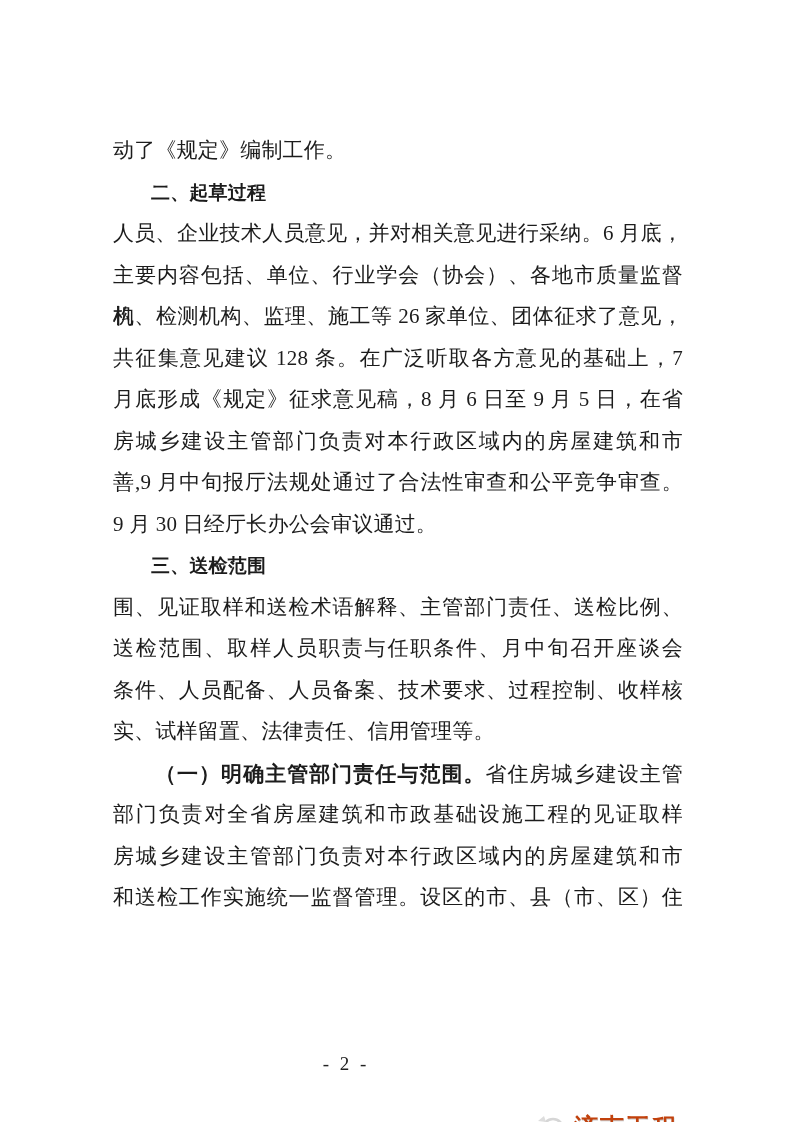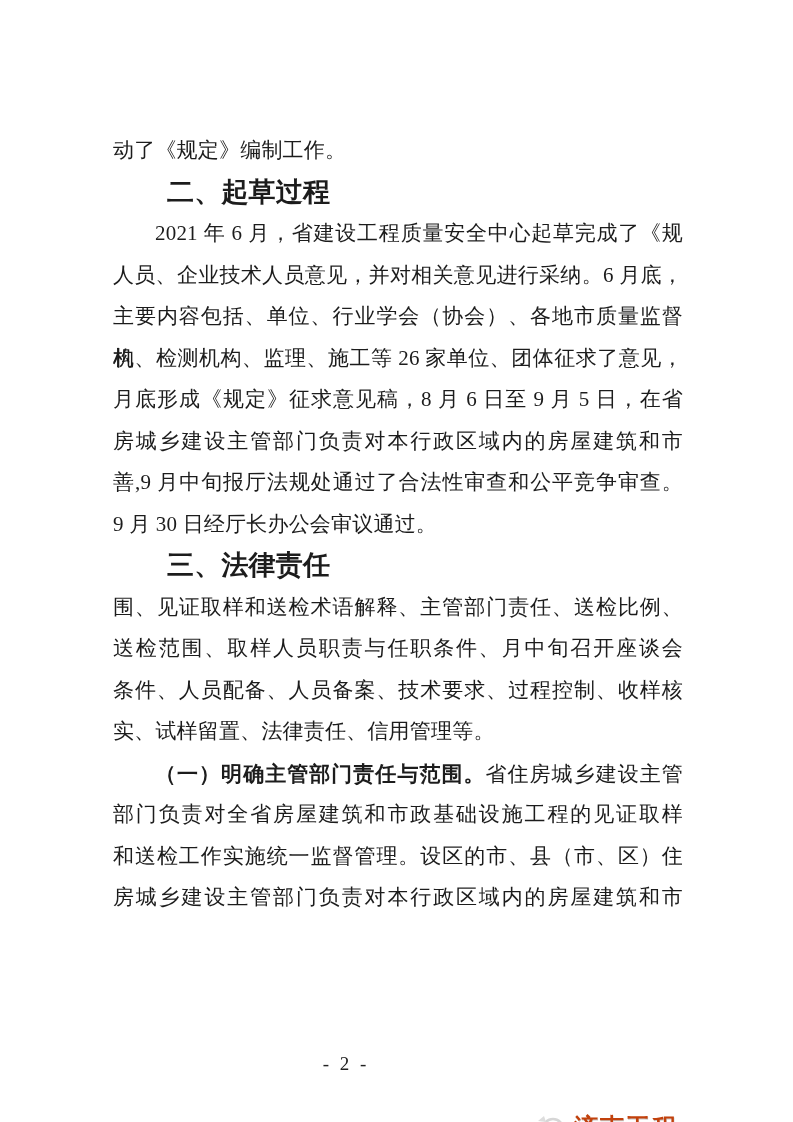--- a/index.html
+++ b/index.html
@@ -34,21 +34,21 @@
     white-space: normal;
     text-align: justify;
     text-align-last: justify;
     text-justify: inter-character;
   }
   .indent {
     text-indent: 2em;
   }
   .heading {
     font-weight: bold;
-    font-size: 27px;
+    font-size: 19px;
     text-indent: 2em;
     font-family: "Liberation Sans", "DejaVu Sans", sans-serif;
   }
   .lead {
     font-weight: bold;
     font-family: "Liberation Sans", "DejaVu Sans", sans-serif;
   }
   .pagenum {
     position: absolute;
     left: 0;
@@ -80,37 +80,37 @@
     display: block;
   }
 </style>
 </head>
 <body>
 
 <div class="page">
   <div class="content">
     <div class="line">动了《规定》编制工作。</div>
     <div class="line heading">二、起草过程</div>
-    <div class="line just indent">2021 年 6 月，省建设工程质量安全中心起草完成了《规</div>
     <div class="line just">人员、企业技术人员意见，并对相关意见进行采纳。6 月底，</div>
     <div class="line just">主要内容包括、单位、行业学会（协会）、各地市质量监督机</div>
     <div class="line just">构、检测机构、监理、施工等 26 家单位、团体征求了意见，</div>
+    <div class="line just">共征集意见建议 128 条。在广泛听取各方意见的基础上，7</div>
     <div class="line just">月底形成《规定》征求意见稿，8 月 6 日至 9 月 5 日，在省</div>
     <div class="line just">房城乡建设主管部门负责对本行政区域内的房屋建筑和市</div>
     <div class="line just">善,9 月中旬报厅法规处通过了合法性审查和公平竞争审查。</div>
     <div class="line">9 月 30 日经厅长办公会审议通过。</div>
-    <div class="line heading">三、法律责任</div>
+    <div class="line heading">三、送检范围</div>
     <div class="line just">围、见证取样和送检术语解释、主管部门责任、送检比例、</div>
     <div class="line just">送检范围、取样人员职责与任职条件、月中旬召开座谈会</div>
     <div class="line just">条件、人员配备、人员备案、技术要求、过程控制、收样核</div>
     <div class="line">实、试样留置、法律责任、信用管理等。</div>
     <div class="line just indent"><span class="lead">（一）明确主管部门责任与范围。</span><span>省住房城乡建设主管</span></div>
     <div class="line just">部门负责对全省房屋建筑和市政基础设施工程的见证取样</div>
+    <div class="line just">房城乡建设主管部门负责对本行政区域内的房屋建筑和市</div>
     <div class="line just">和送检工作实施统一监督管理。设区的市、县（市、区）住</div>
-    <div class="line just">房城乡建设主管部门负责对本行政区域内的房屋建筑和市</div>
   </div>
 
   <div class="pagenum">- 2 -</div>
 
   <div class="watermark">
     <span>
       <svg width="34" height="32" viewBox="0 0 34 32" fill="none" xmlns="http://www.w3.org/2000/svg">
         <circle cx="19" cy="18" r="10" stroke="#d6d6d6" stroke-width="2.5" fill="none"></circle>
         <path d="M4 10 L10 5 L12 11 Z" fill="#dddddd"></path>
         <path d="M2 16 Q6 13 10 15" stroke="#dddddd" stroke-width="2" fill="none"></path>

